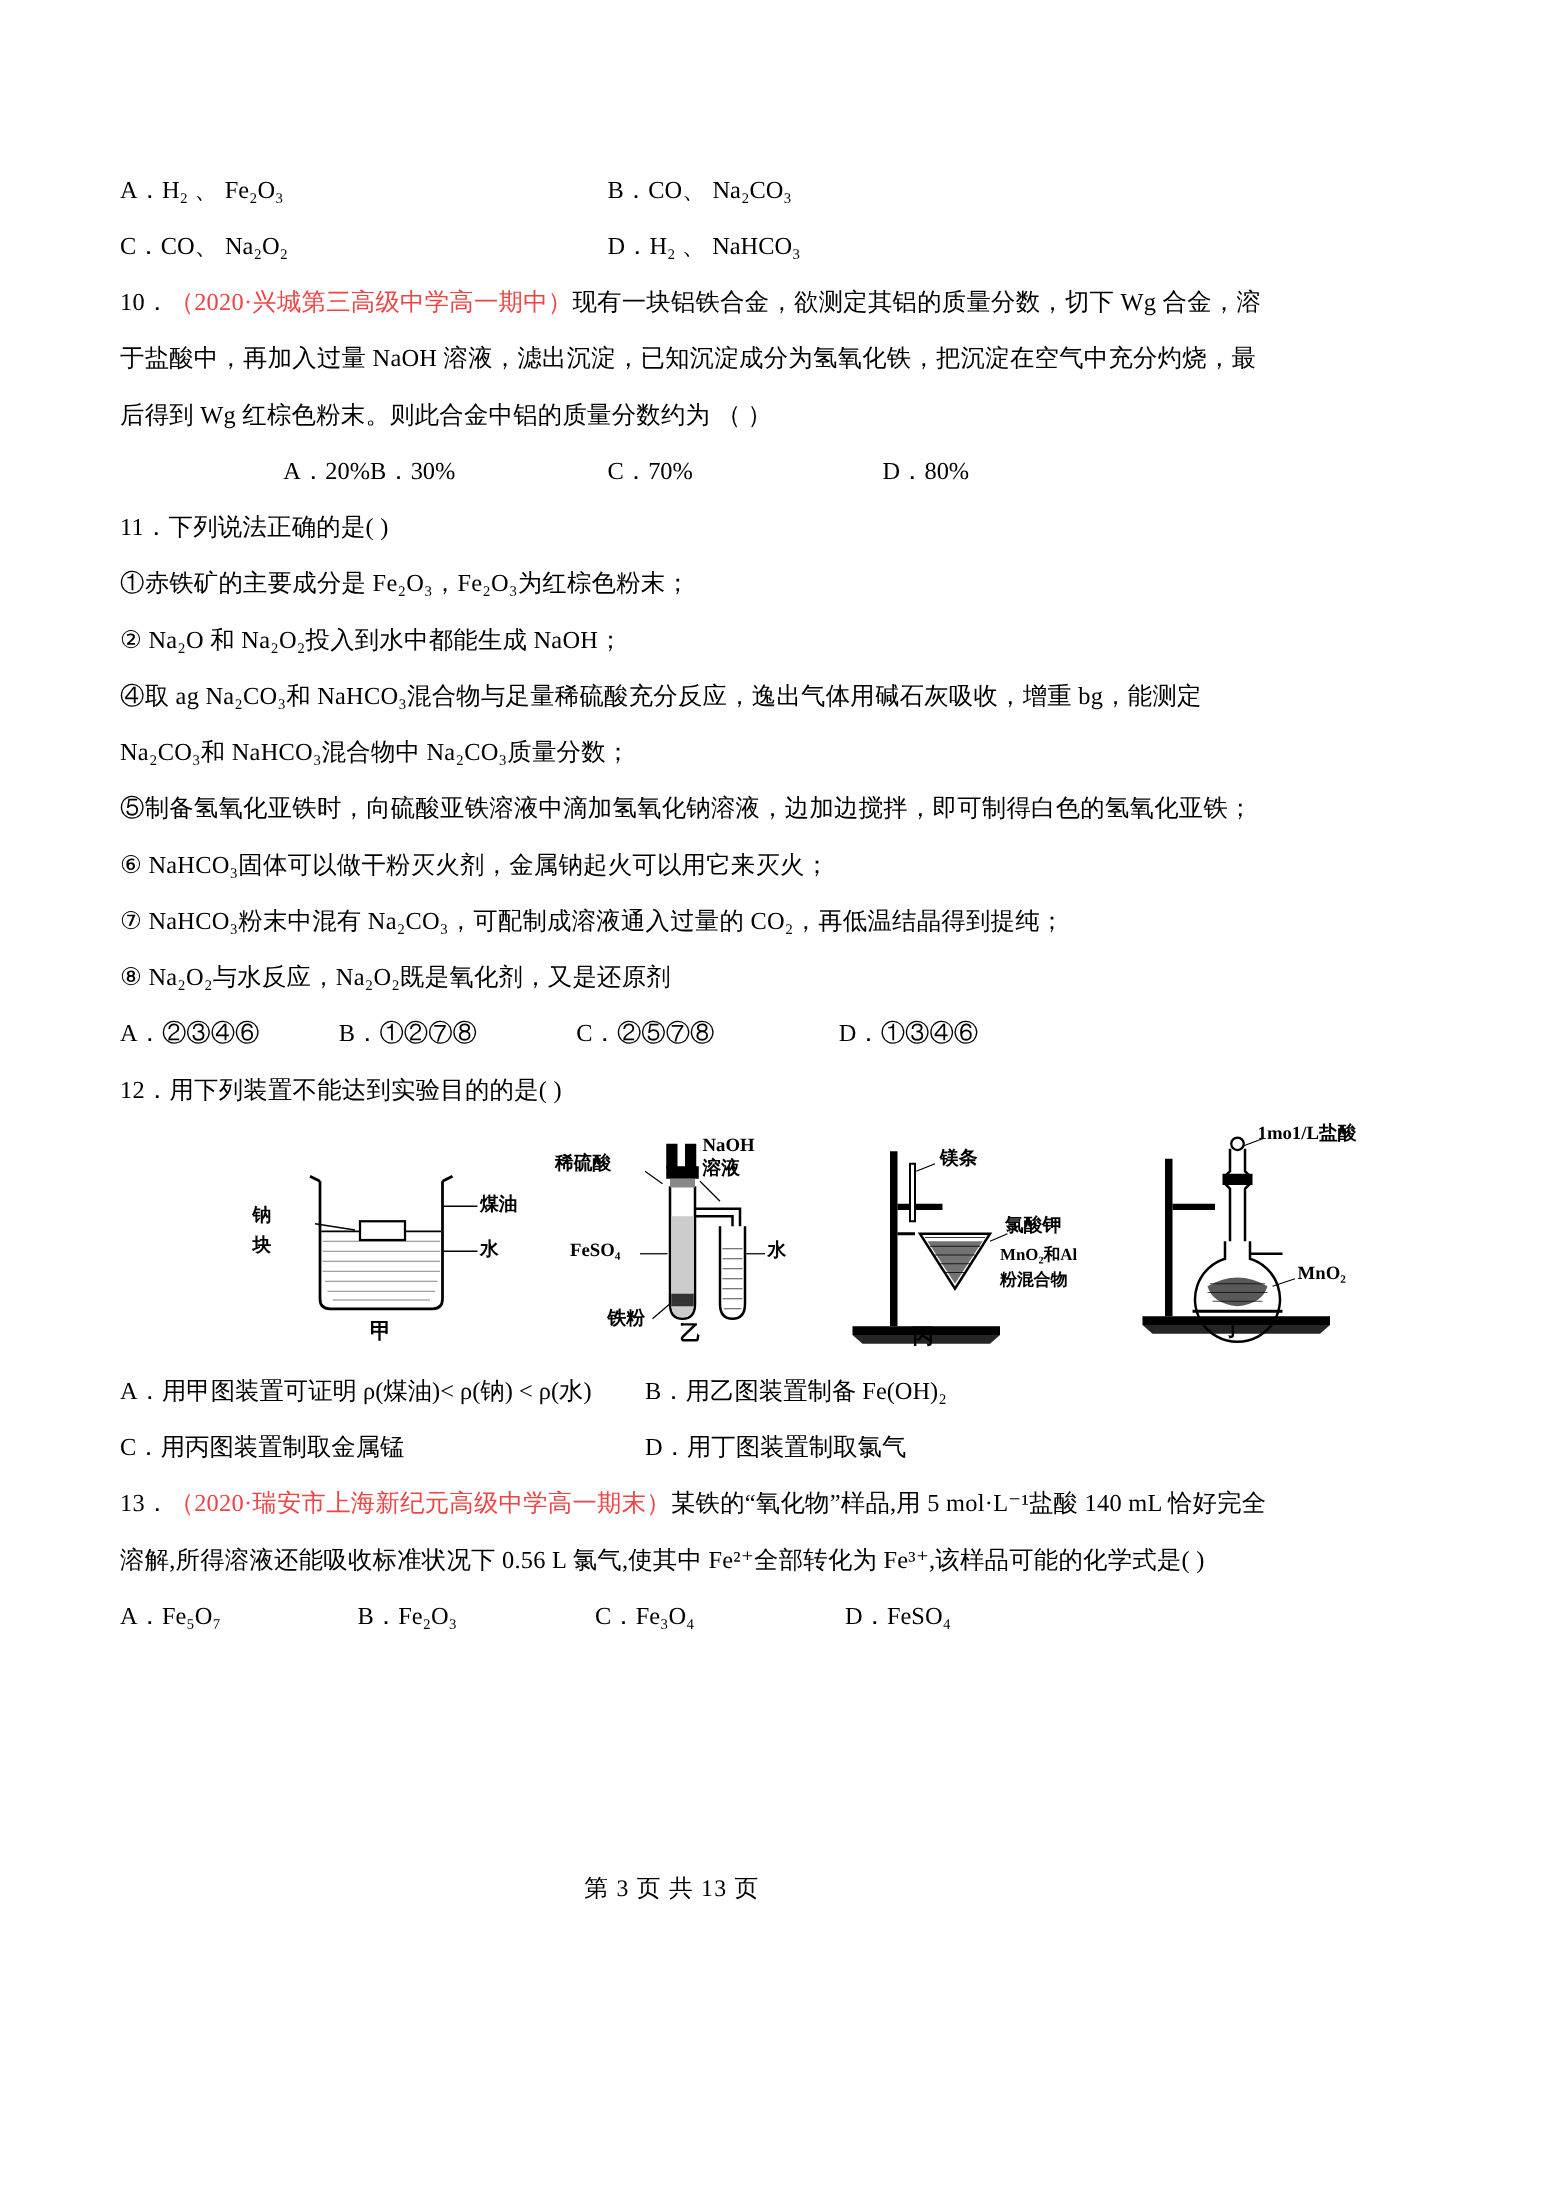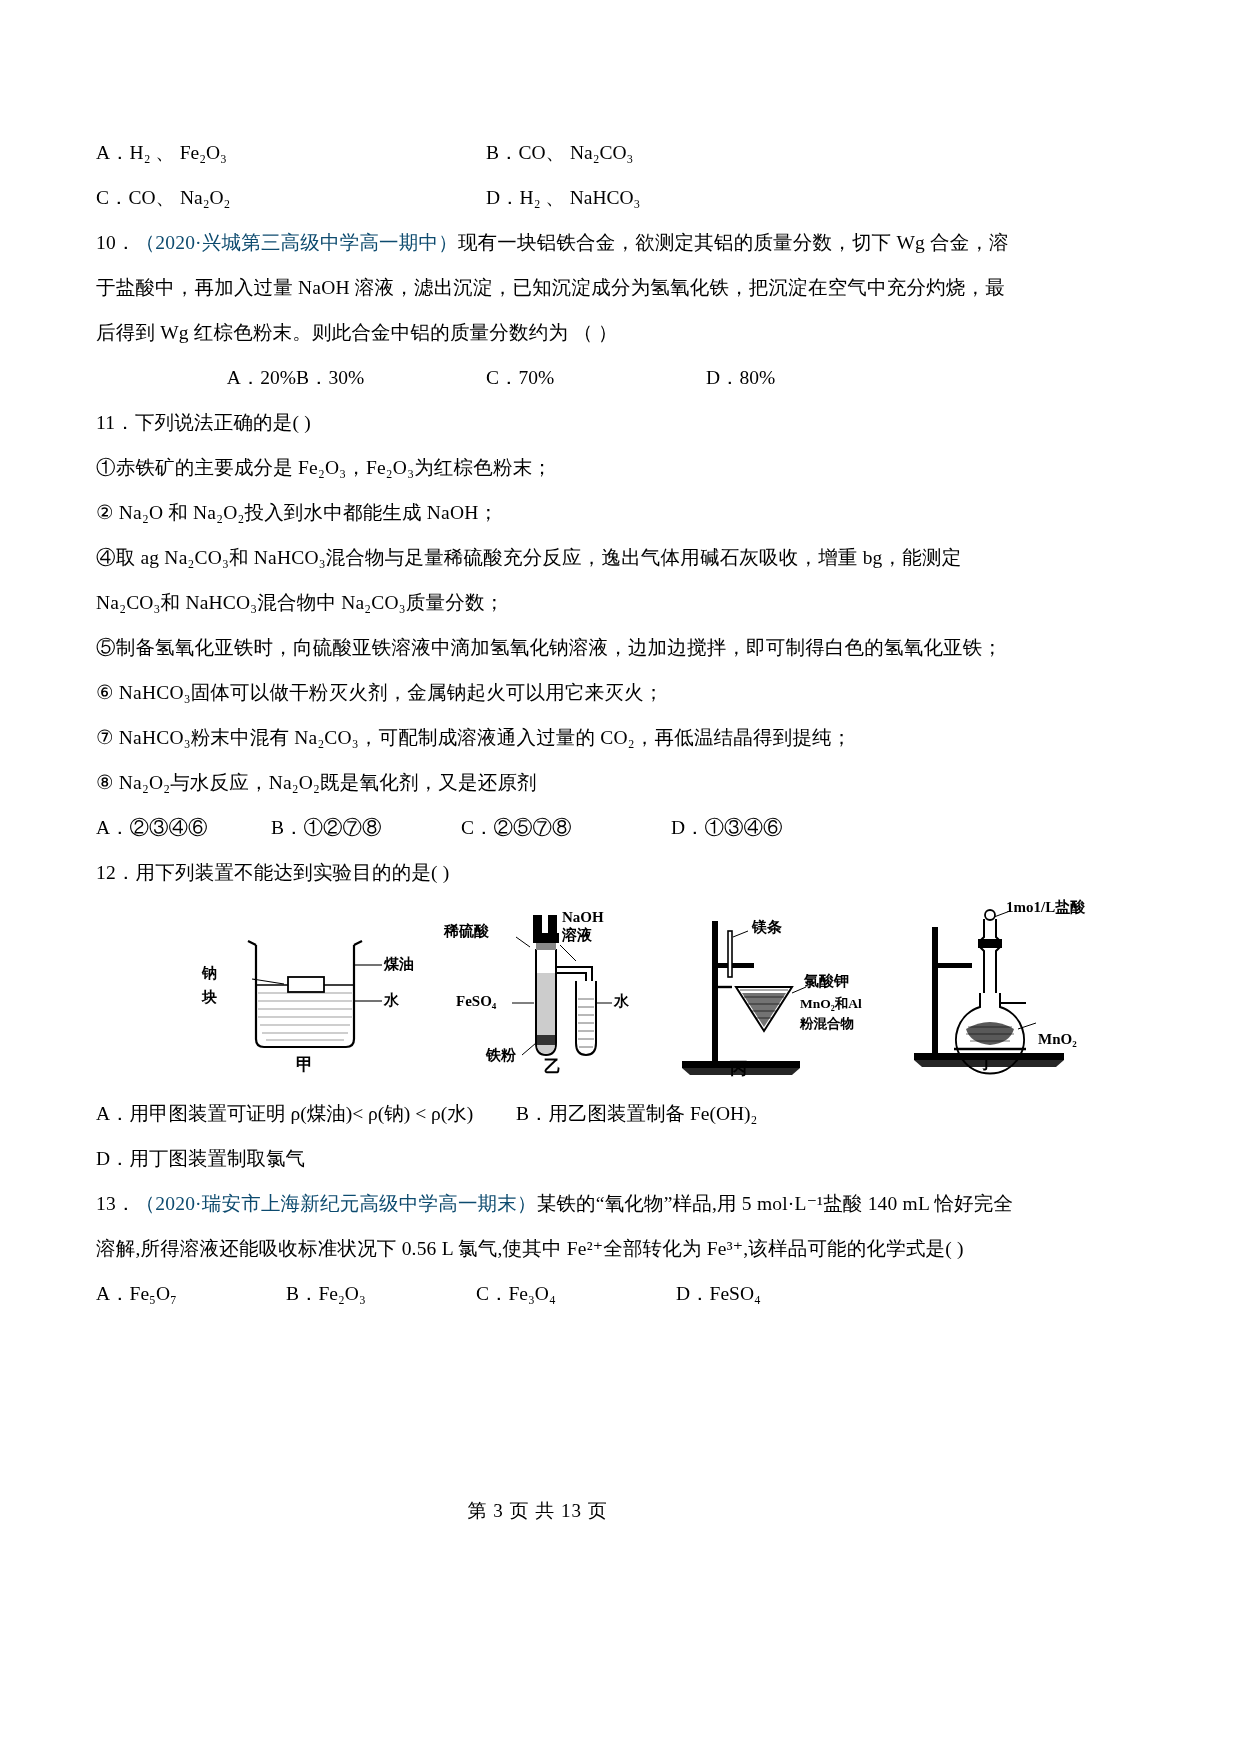--- a/index.html
+++ b/index.html
@@ -22,21 +22,21 @@
     height: 1754px;
     box-sizing: border-box;
     padding: 130px 64px 0 96px;
   }
   .line {
     font-size: 19.5px;
     line-height: 45px;
     white-space: nowrap;
     letter-spacing: 0.2px;
   }
-  .red { color: #0c4a6e; }
+  .red { color: #ef4444; }
   .opts-row {
     display: flex;
     font-size: 19.5px;
     line-height: 45px;
   }
   .opts-row > span { white-space: nowrap; }
   
   .c2 > span:nth-child(1) { width: 390px; }
   .c4 > span:nth-child(1) { width: 200px; text-align: right; }
   .c4 > span:nth-child(2) { width: 190px; }
@@ -277,31 +277,32 @@
 
         <line x1="48" y1="146" x2="120" y2="146" stroke="#000" stroke-width="2.4"></line>
 
         <path d="M94 100 L120 100" fill="none" stroke="#000" stroke-width="2"></path>
 
         <line x1="88" y1="14" x2="104" y2="8" stroke="#000" stroke-width="1"></line>
 
         <line x1="112" y1="126" x2="130" y2="120" stroke="#000" stroke-width="1"></line>
       </svg>
       <div class="flab" style="left:100px; top:-4px;">1mo1/L盐酸</div>
-      <div class="flab" style="left:132px; top:108px;margin-top:20px;">MnO₂</div>
+      <div class="flab" style="left:132px; top:108px;">MnO₂</div>
       <div class="fcap" style="left:72px; top:148px;">丁</div>
     </div>
 
   </div>
 
   <div class="opts-row c2b">
     <span>A．用甲图装置可证明 ρ(煤油)&lt; ρ(钠) &lt; ρ(水)</span>
     <span>B．用乙图装置制备 Fe(OH)₂</span>
   </div>
   <div class="opts-row c2b">
+    <span>C．用丙图装置制取金属锰</span>
     <span>D．用丁图装置制取氯气</span>
   </div>
 
   <div class="line">
     <span>13．</span><span class="red">（2020·瑞安市上海新纪元高级中学高一期末）</span><span>某铁的“氧化物”样品,用 5 mol·L⁻¹盐酸 140 mL 恰好完全</span>
   </div>
   <div class="line">溶解,所得溶液还能吸收标准状况下 0.56 L 氯气,使其中 Fe²⁺全部转化为 Fe³⁺,该样品可能的化学式是(      )</div>
   <div class="opts-row c4c">
     <span>A．Fe₅O₇</span>
     <span>B．Fe₂O₃</span>

